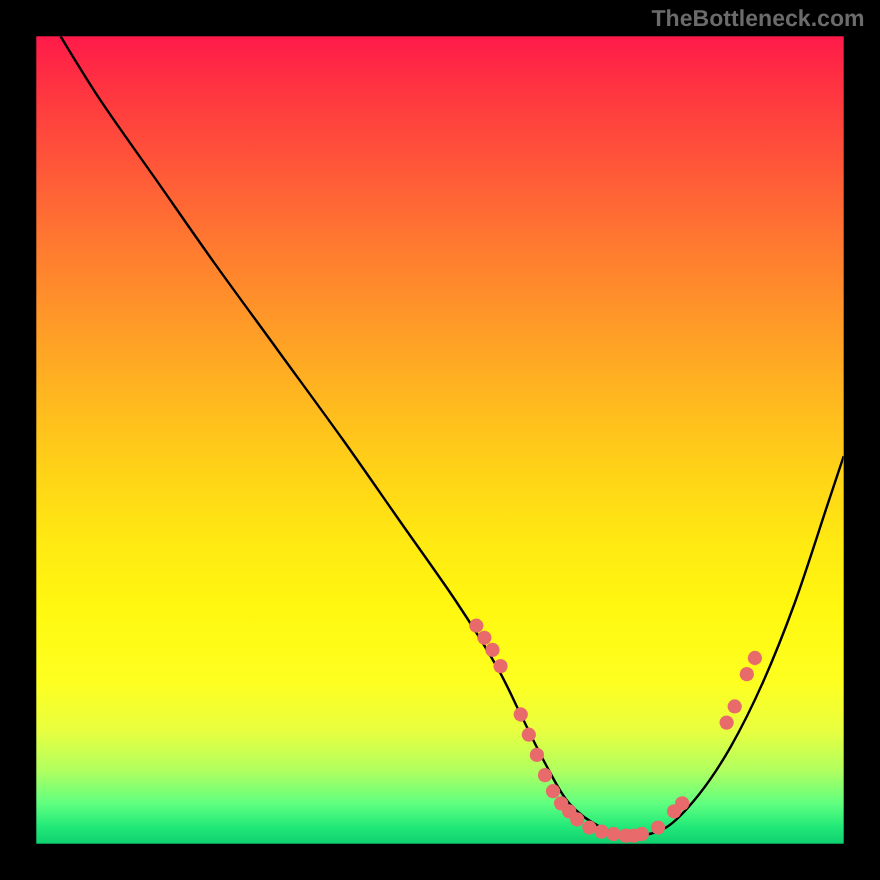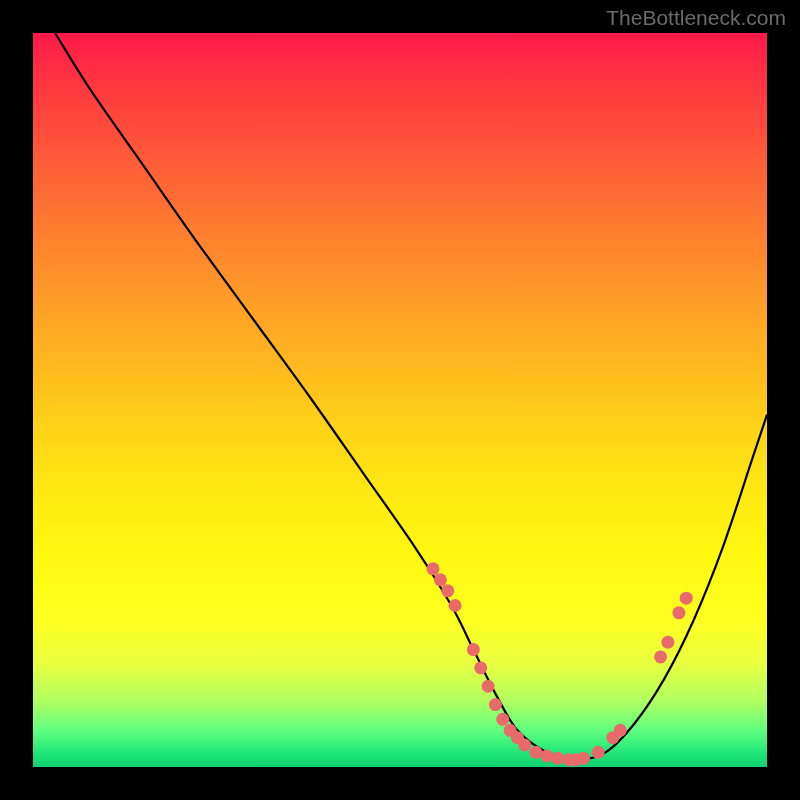--- a/index.html
+++ b/index.html
@@ -9,21 +9,21 @@
     background: #000;
     position: relative;
     font-family: Arial, sans-serif;
   }
   .watermark {
     position: absolute;
     top: 6px;
     right: 14px;
     color: #6b6b6b;
     font-size: 21px;
-    font-weight: 400;
+    font-weight: 700;
     z-index: 10;
   }
   .plot-area {
     position: absolute;
     left: 33px;
     top: 33px;
     width: 734px;
     height: 734px;
   }
   .gradient-bg {

